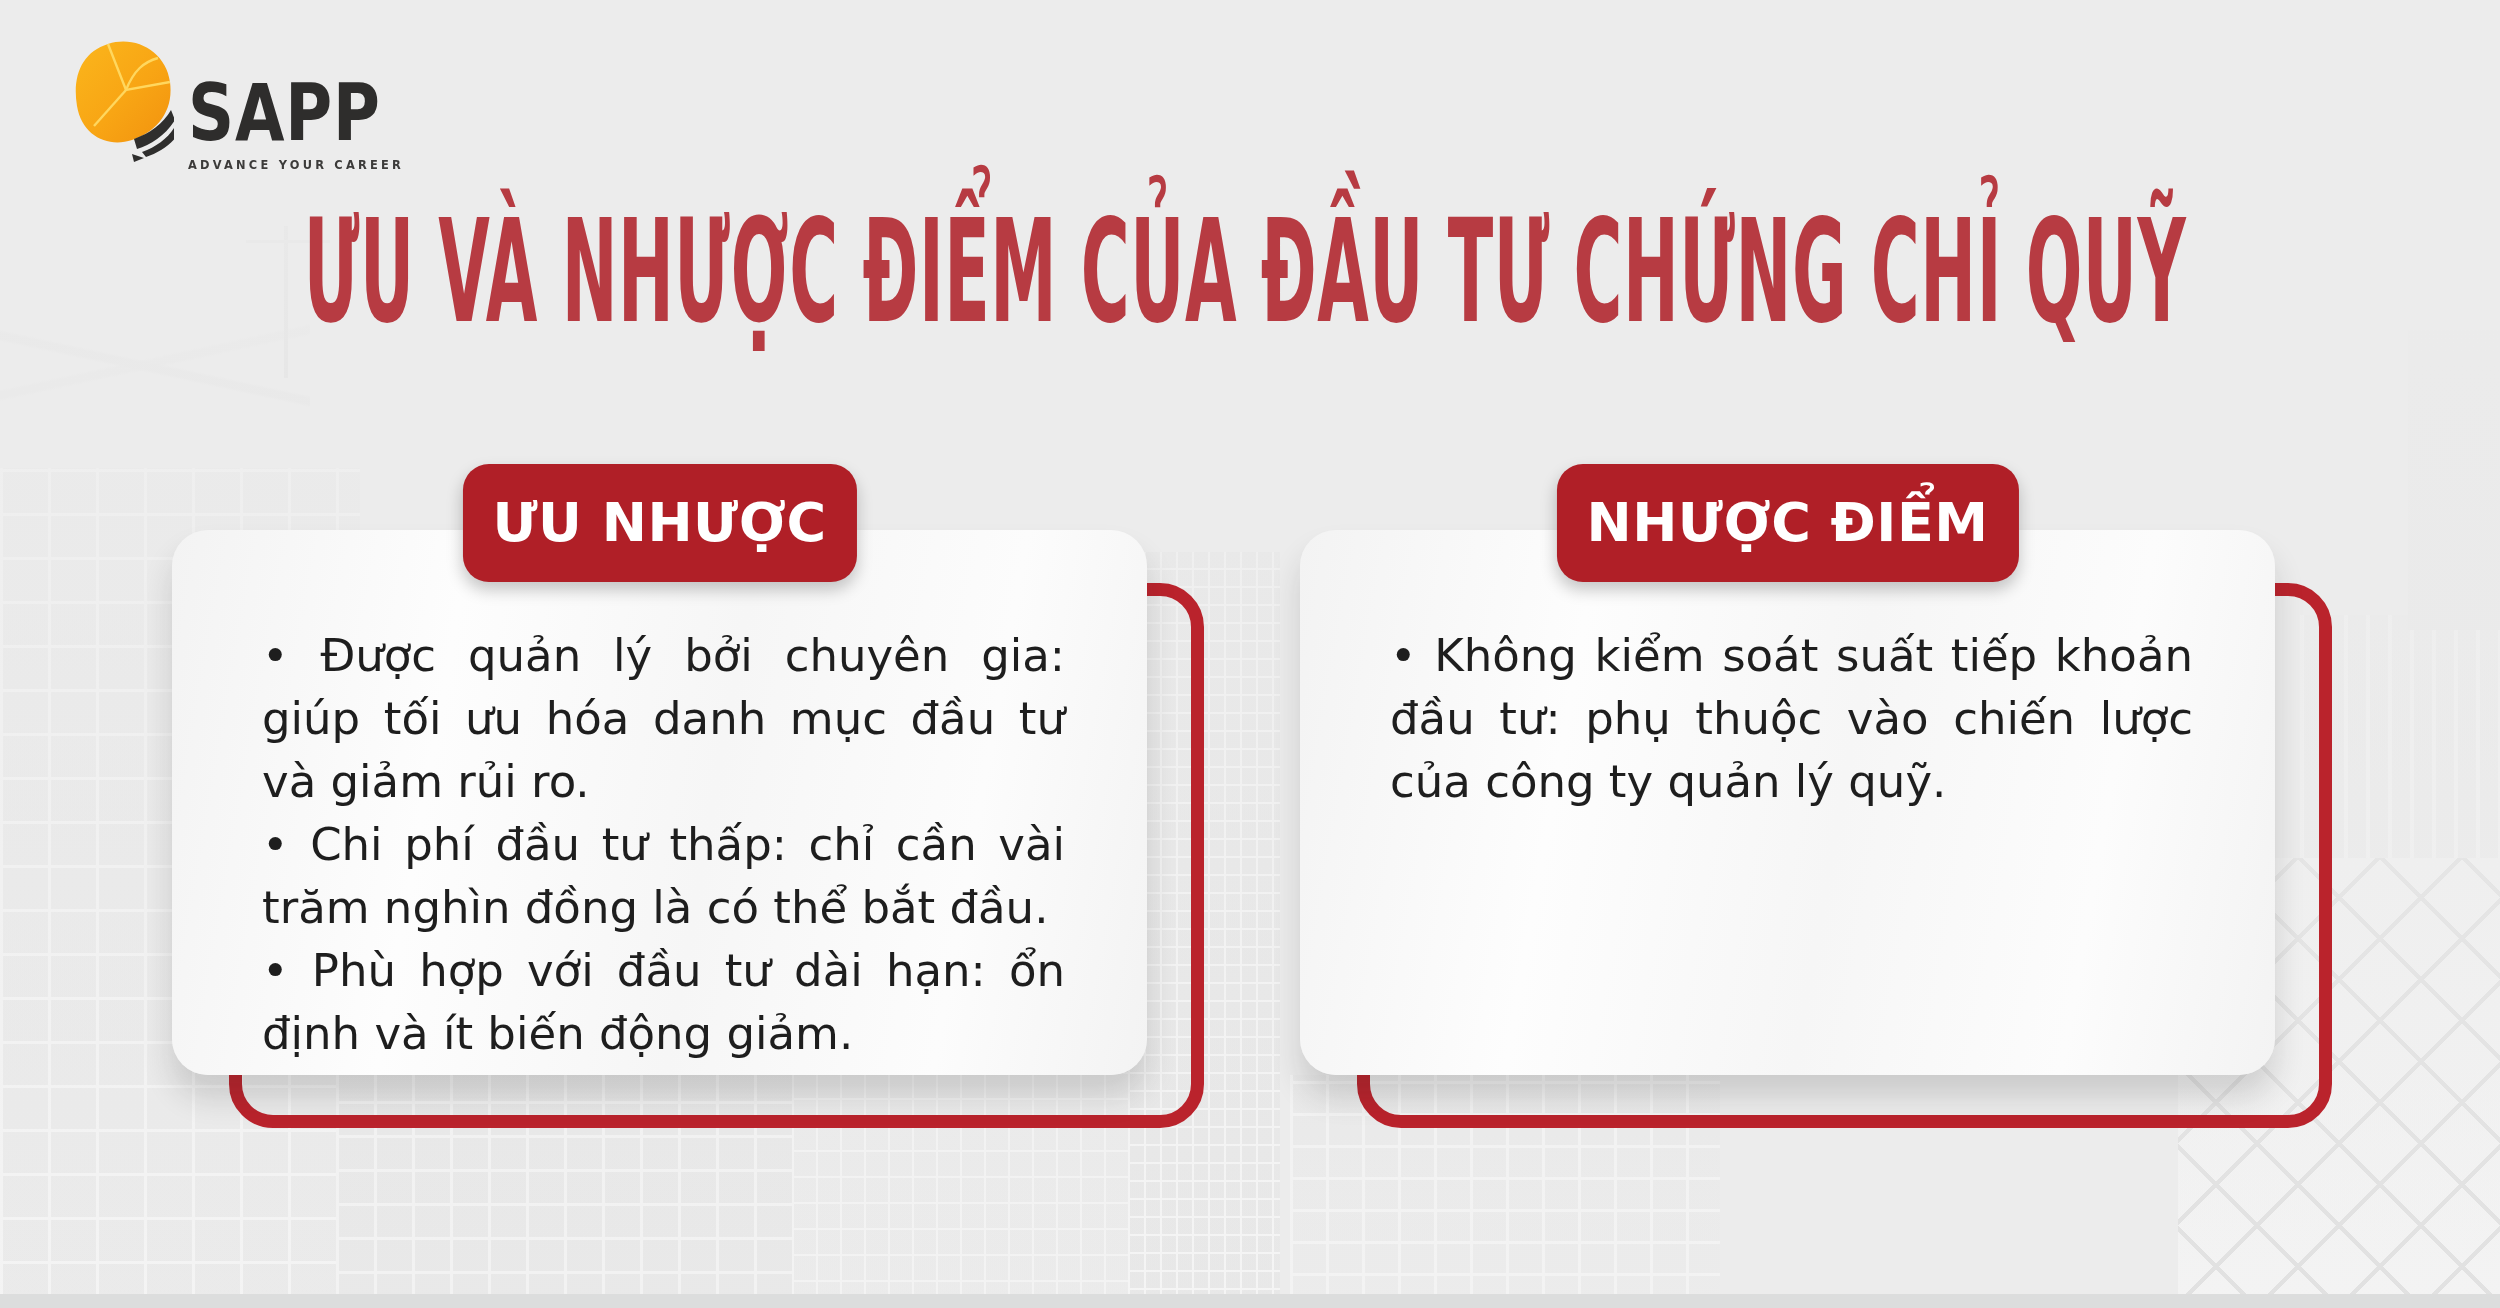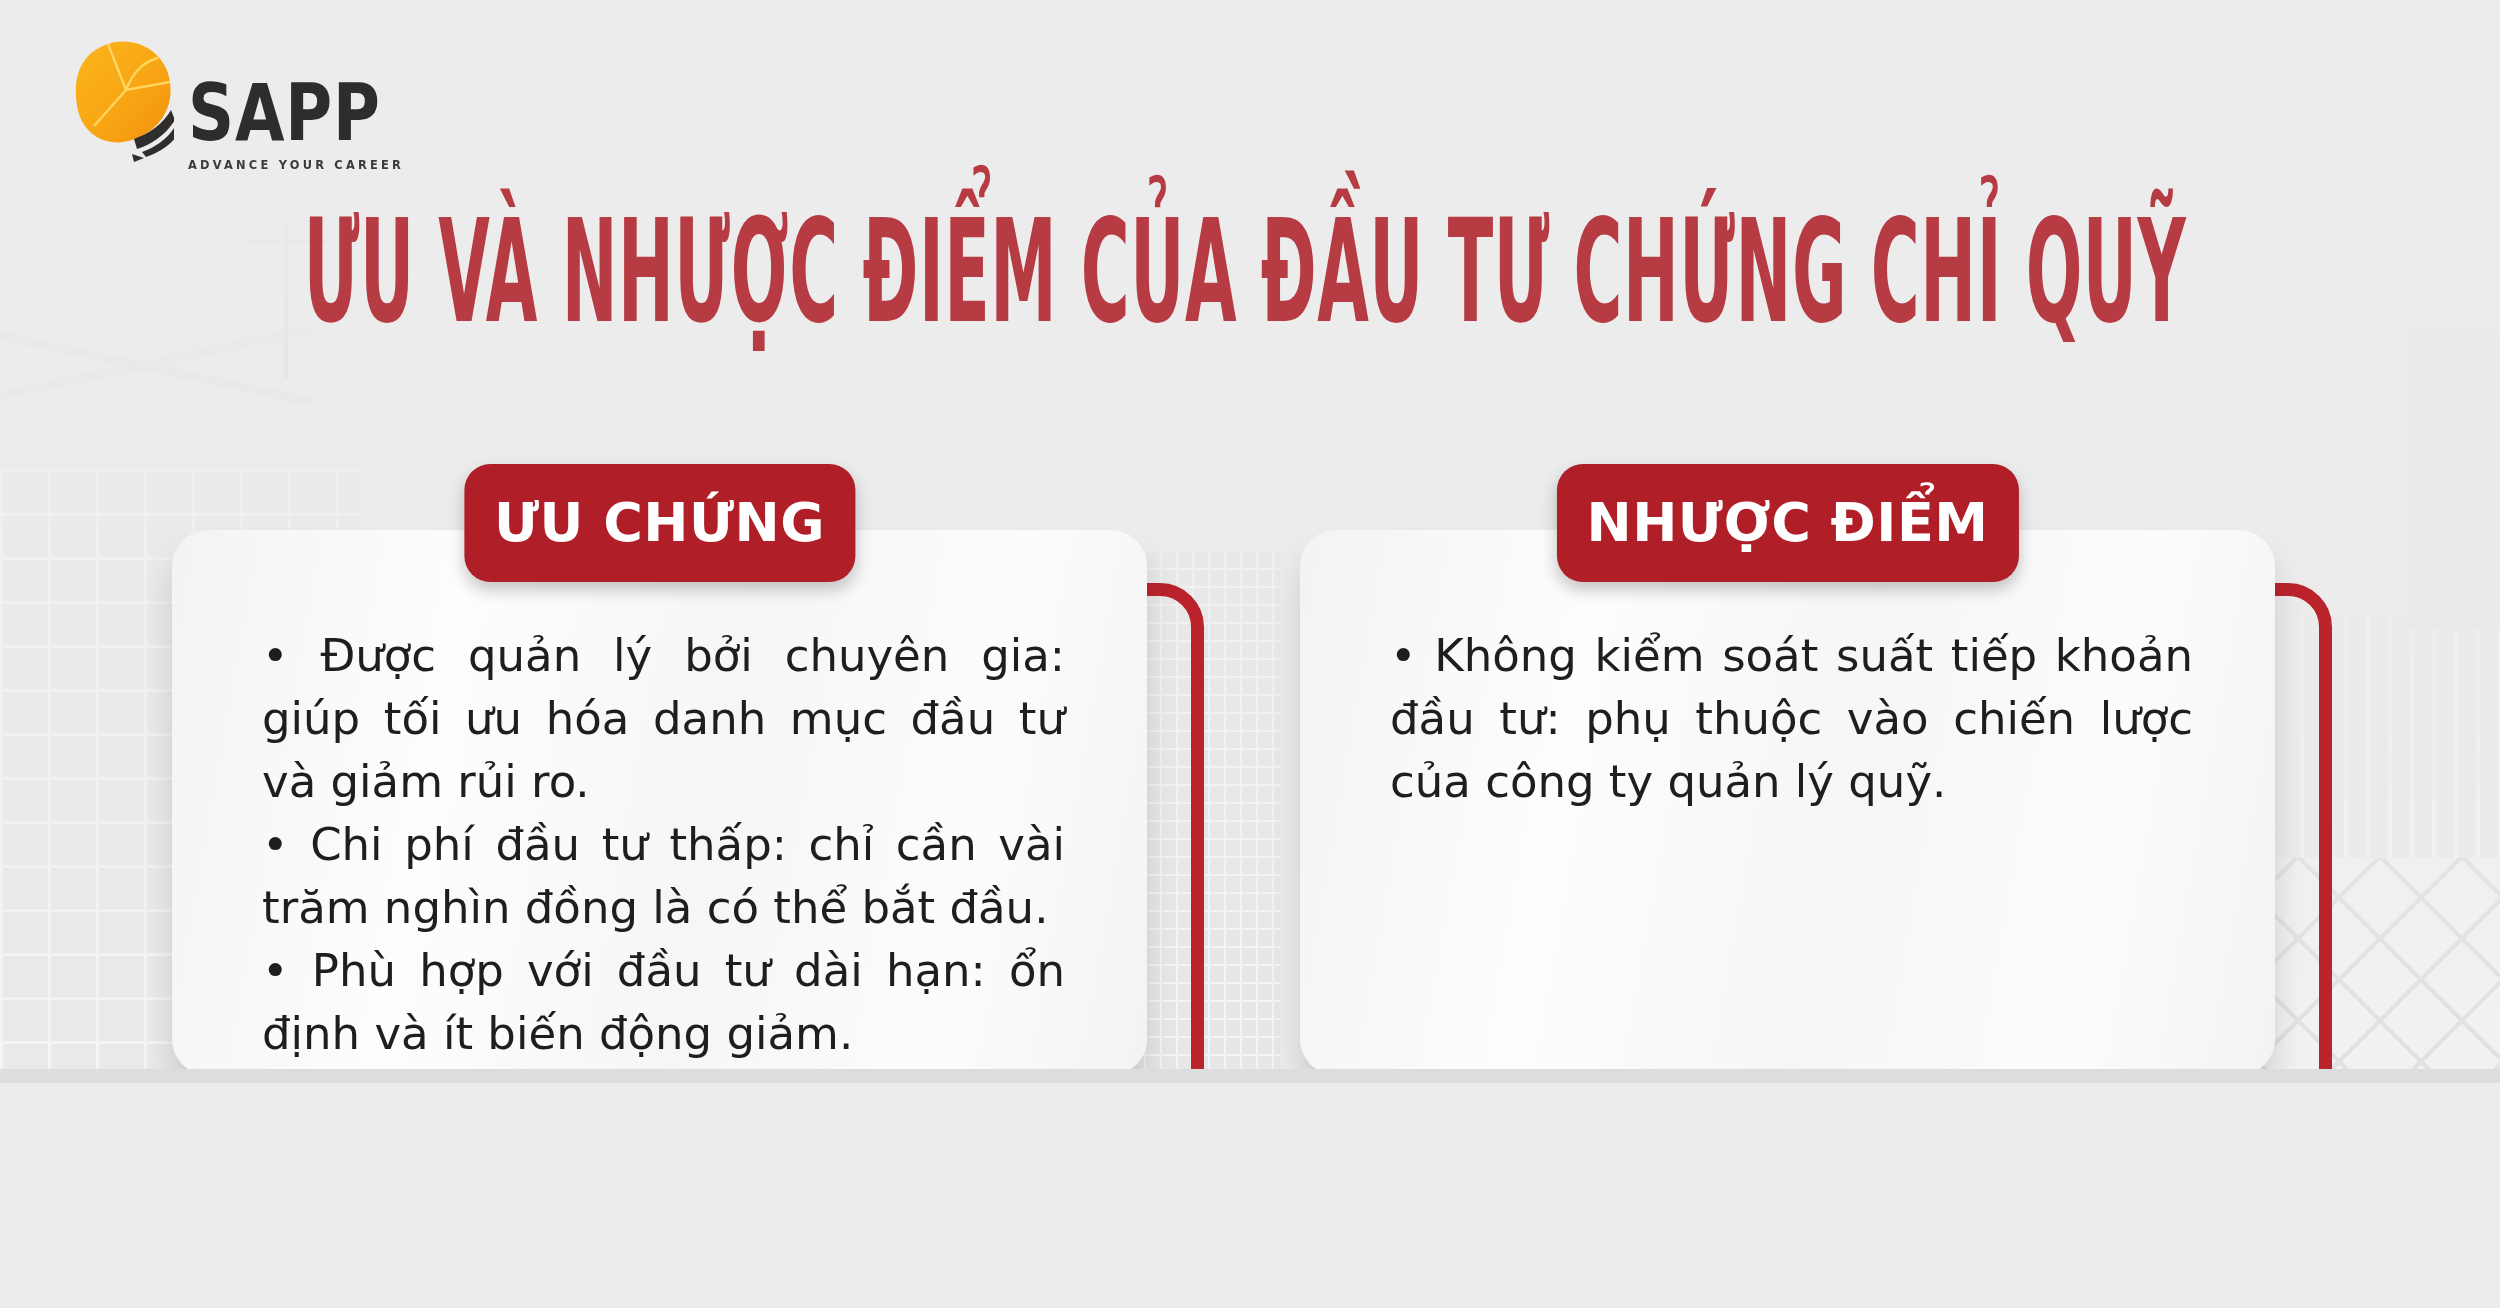--- a/index.html
+++ b/index.html
@@ -1,16 +1,16 @@
 <!DOCTYPE html>
 <html><head>
 <meta charset="utf-8">
 <style>
   html,body{margin:0;padding:0;background:#ececec;}
-  .stage{position:relative;width:2500px;height:1083px;overflow:hidden;
+  .stage{position:relative;width:2500px;height:1308px;overflow:hidden;
          background:#ececec;font-family:"DejaVu Sans","Liberation Sans",sans-serif;}
 
   
   .bg-city{position:absolute;inset:0;z-index:0;}
   .bg-block{position:absolute;}
   .bb-left{left:0;top:468px;width:360px;height:840px;
     background:
       repeating-linear-gradient(0deg,#f6f6f6 0 3px,transparent 3px 44px),
       repeating-linear-gradient(90deg,#f6f6f6 0 3px,transparent 3px 48px),
       linear-gradient(#e6e6e6,#eaeaea);}
@@ -130,21 +130,21 @@
       <div class="logo-brand">SAPP</div>
       <div class="logo-tagline">ADVANCE YOUR CAREER</div>
     </div>
   </div>
 
   <h1 class="page-title">ƯU VÀ NHƯỢC ĐIỂM CỦA ĐẦU TƯ CHỨNG CHỈ QUỸ</h1>
 
   <div class="card-group left">
     <div class="card-outline"></div>
     <div class="card">
-      <div class="badge">ƯU CHỨNG</div>
+      <div class="badge">ƯU NHƯỢC</div>
       <div class="card-body">
         <p>• Được quản lý bởi chuyên gia: giúp tối ưu hóa danh mục đầu tư và giảm rủi ro.</p>
         <p>• Chi phí đầu tư thấp: chỉ cần vài trăm nghìn đồng là có thể bắt đầu.</p>
         <p>• Phù hợp với đầu tư dài hạn: ổn định và ít biến động giảm.</p>
       </div>
     </div>
   </div>
 
   <div class="card-group right">
     <div class="card-outline"></div>

